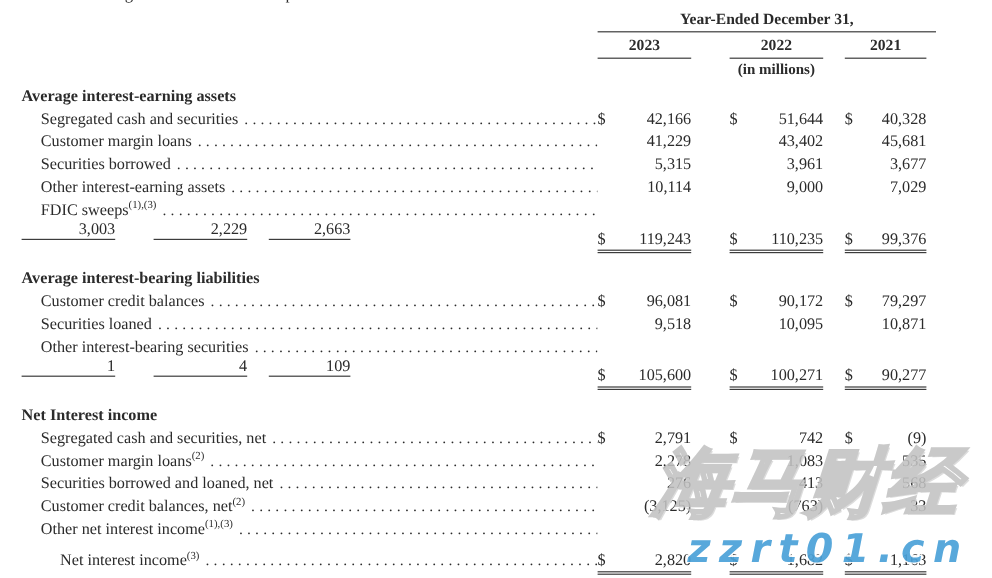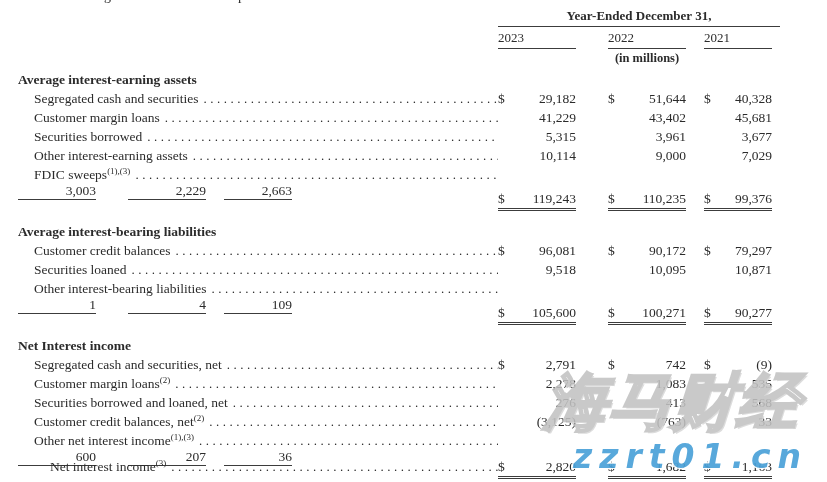--- a/index.html
+++ b/index.html
@@ -25,21 +25,21 @@
   .c2 { width:78px; margin-left:32px; }
   .c3 { width:68px; margin-left:18px; }
 
   
   .thead { display:flex; }
   .thead .lblspace { width:480px; flex:none; }
   .hcols { width:282px; }
   .htitle { font-weight:bold; font-size:13px; text-align:center; padding-bottom:2px;
             border-bottom:1.5px solid #3c3c3c; white-space:nowrap; }
   .hyears { display:flex; }
-  .hyears .ycell { font-weight:normal; font-size:13px; padding:3px 0 2px;
+  .hyears .ycell { font-weight:bold; font-size:13px; text-align:center; padding:3px 0 2px;
                    border-bottom:1.5px solid #3c3c3c; }
   .hunits { display:flex; }
   .hunits .ucell { font-weight:bold; font-size:12.5px; text-align:center; padding-top:2px; white-space:nowrap; }
 
   
   .row { display:flex; align-items:baseline; height:19px; font-size:13.5px; }
   .lblwrap { width:480px; flex:none; display:flex; align-items:flex-start; overflow:hidden; }
   .lbl { white-space:nowrap; }
   .lbl sup { font-size:9px; vertical-align:super; line-height:0; }
   .ind1 .lbl { padding-left:16px; }
@@ -107,21 +107,21 @@
     <div class="sect mt6">Average interest-earning assets</div>
 
     <div class="row ind1">
       <div class="lblwrap">
           <span class="lbl"><span>Segregated cash and securities</span><sup></sup></span>
           <span class="dots">................................................................................................................................................................</span>
         </div>
       <div class="cells">
         <span class="cell c1 num">
             <span>$</span>
-            <span>29,182</span>
+            <span>42,166</span>
           </span>
         <span class="cell c2 num">
             <span>$</span>
             <span>51,644</span>
           </span>
         <span class="cell c3 num">
             <span>$</span>
             <span>40,328</span>
           </span>
       </div>
@@ -268,21 +268,21 @@
           </span>
         <span class="cell c3 num">
             <span></span>
             <span>10,871</span>
           </span>
       </div>
     </div>
 
     <div class="row ind1 u1">
       <div class="lblwrap">
-          <span class="lbl"><span>Other interest-bearing liabilities</span><sup></sup></span>
+          <span class="lbl"><span>Other interest-bearing securities</span><sup></sup></span>
           <span class="dots">................................................................................................................................................................</span>
         </div>
       <div class="cells">
         <span class="cell c1 num">
             <span></span>
             <span>1</span>
           </span>
         <span class="cell c2 num">
             <span></span>
             <span>4</span>
@@ -396,34 +396,20 @@
             <span>33</span>
           </span>
       </div>
     </div>
 
     <div class="row ind1 u1">
       <div class="lblwrap">
           <span class="lbl"><span>Other net interest income</span><sup>(1),(3)</sup></span>
           <span class="dots">................................................................................................................................................................</span>
         </div>
-      <div class="cells">
-        <span class="cell c1 num">
-            <span></span>
-            <span>600</span>
-          </span>
-        <span class="cell c2 num">
-            <span></span>
-            <span>207</span>
-          </span>
-        <span class="cell c3 num">
-            <span></span>
-            <span>36</span>
-          </span>
-      </div>
     </div>
 
     <div class="row trow mt2 ind2">
       <div class="lblwrap">
           <span class="lbl"><span>Net interest income</span><sup>(3)</sup></span>
           <span class="dots">................................................................................................................................................................</span>
         </div>
       <div class="cells">
         <span class="cell c1 num">
             <span>$</span>

